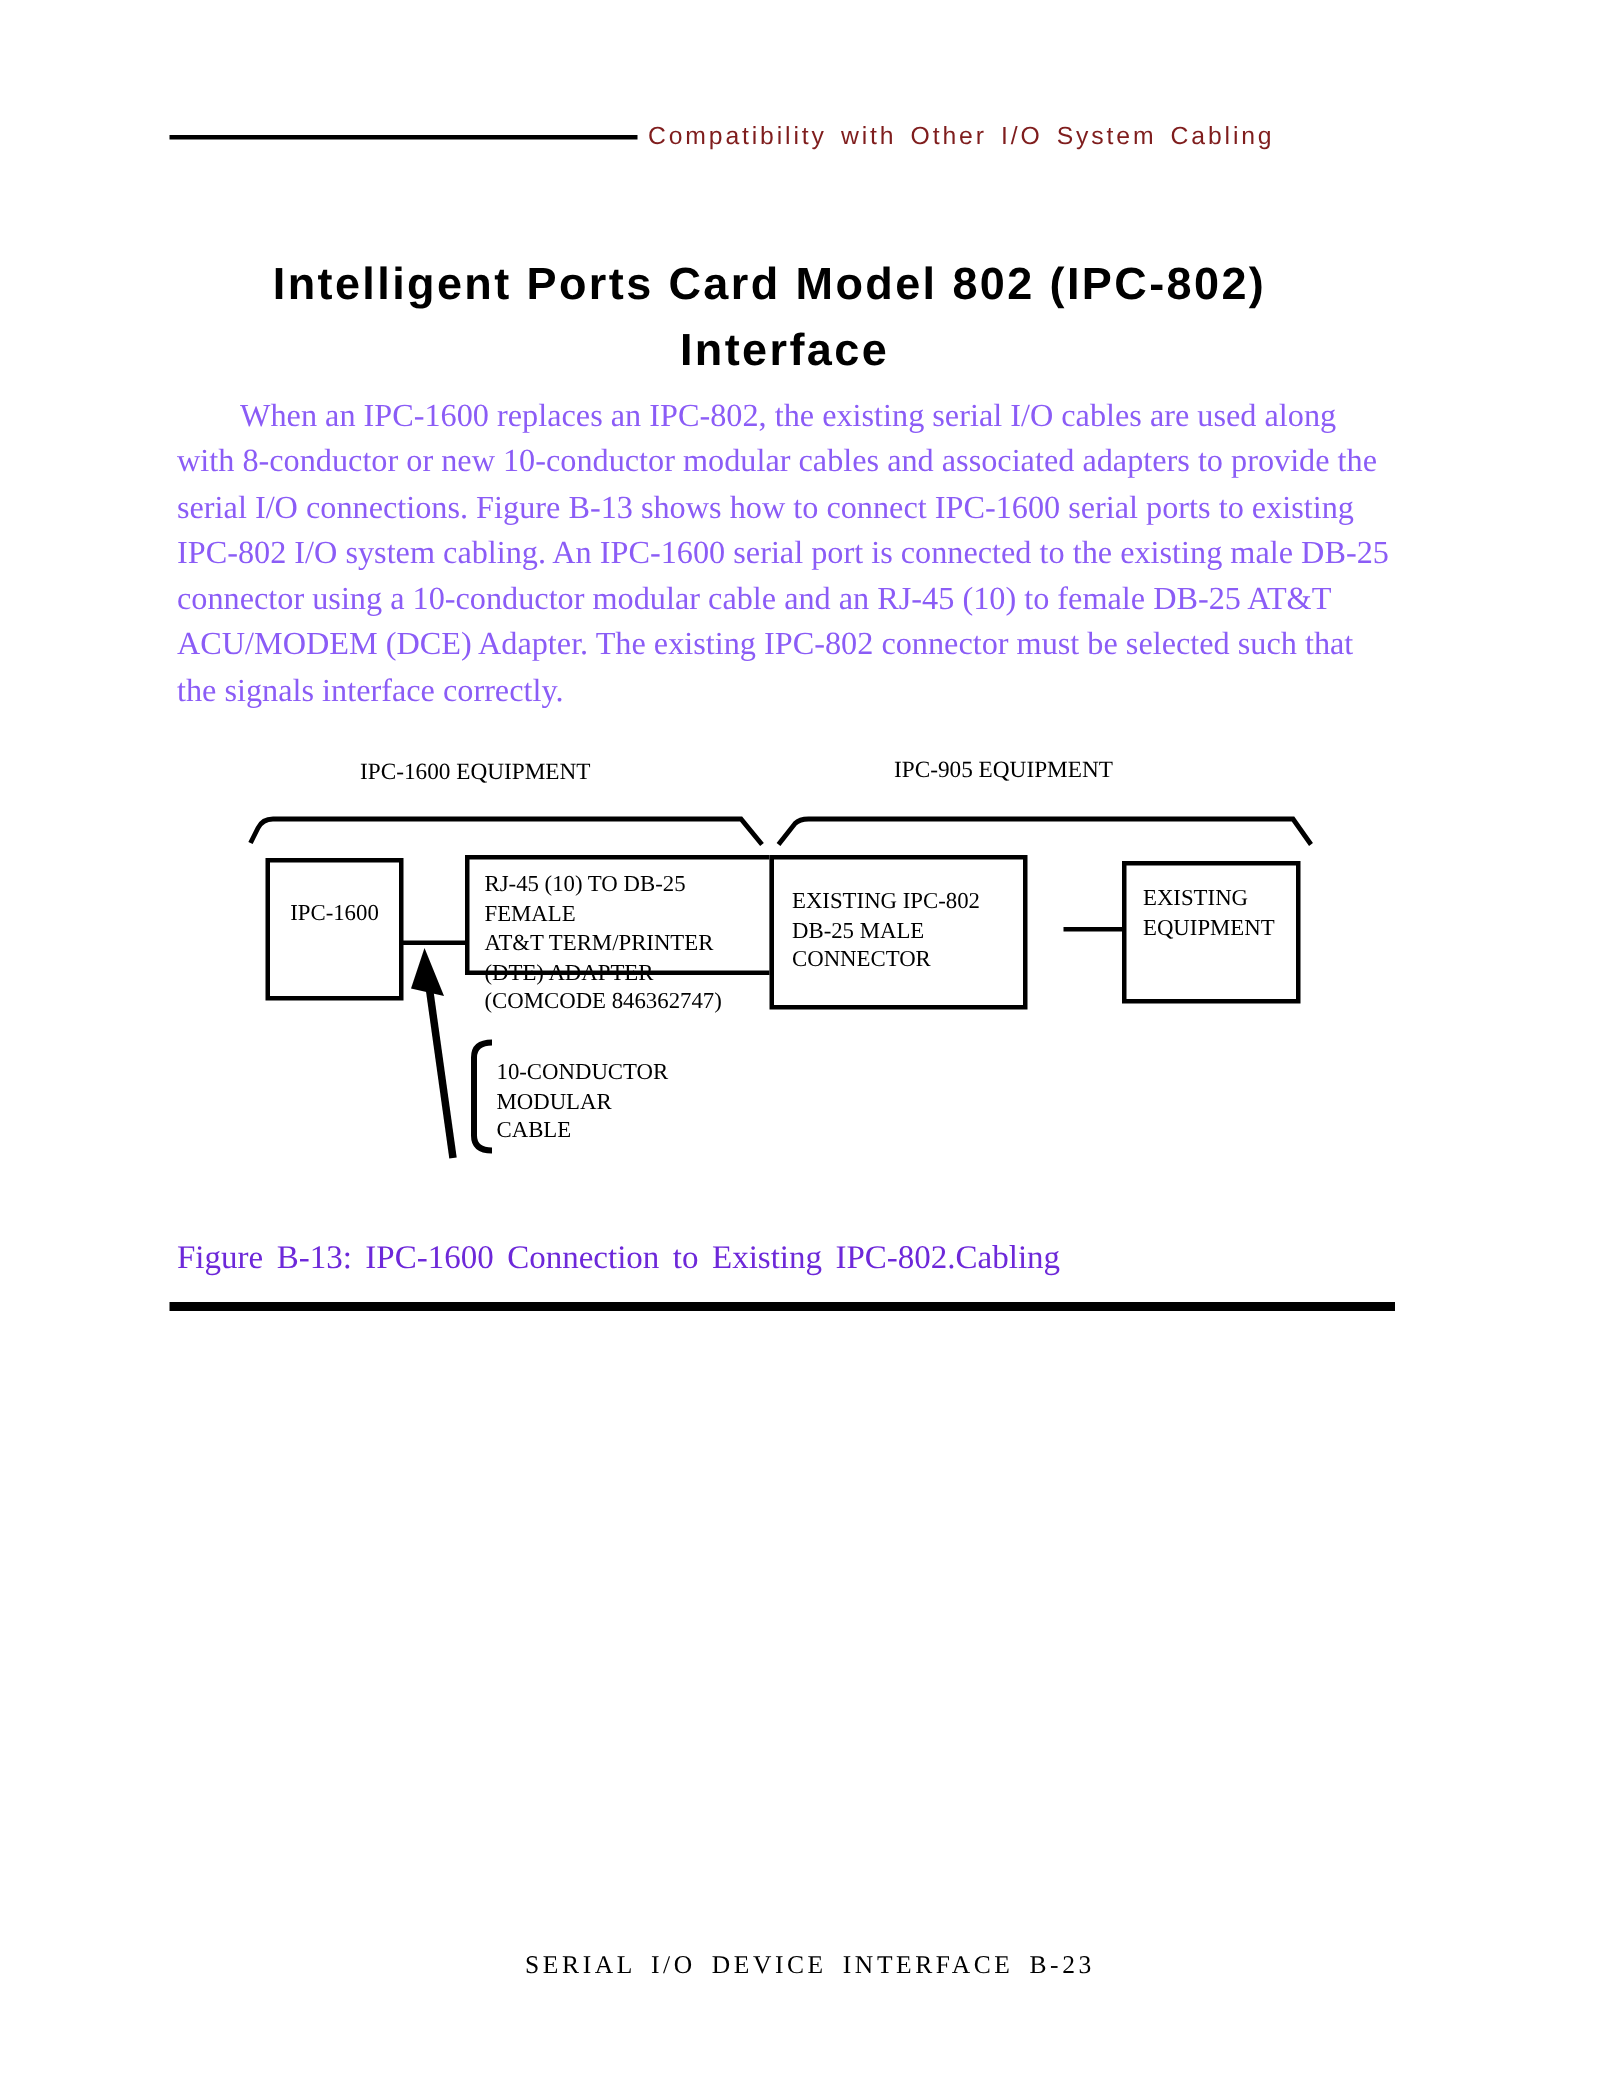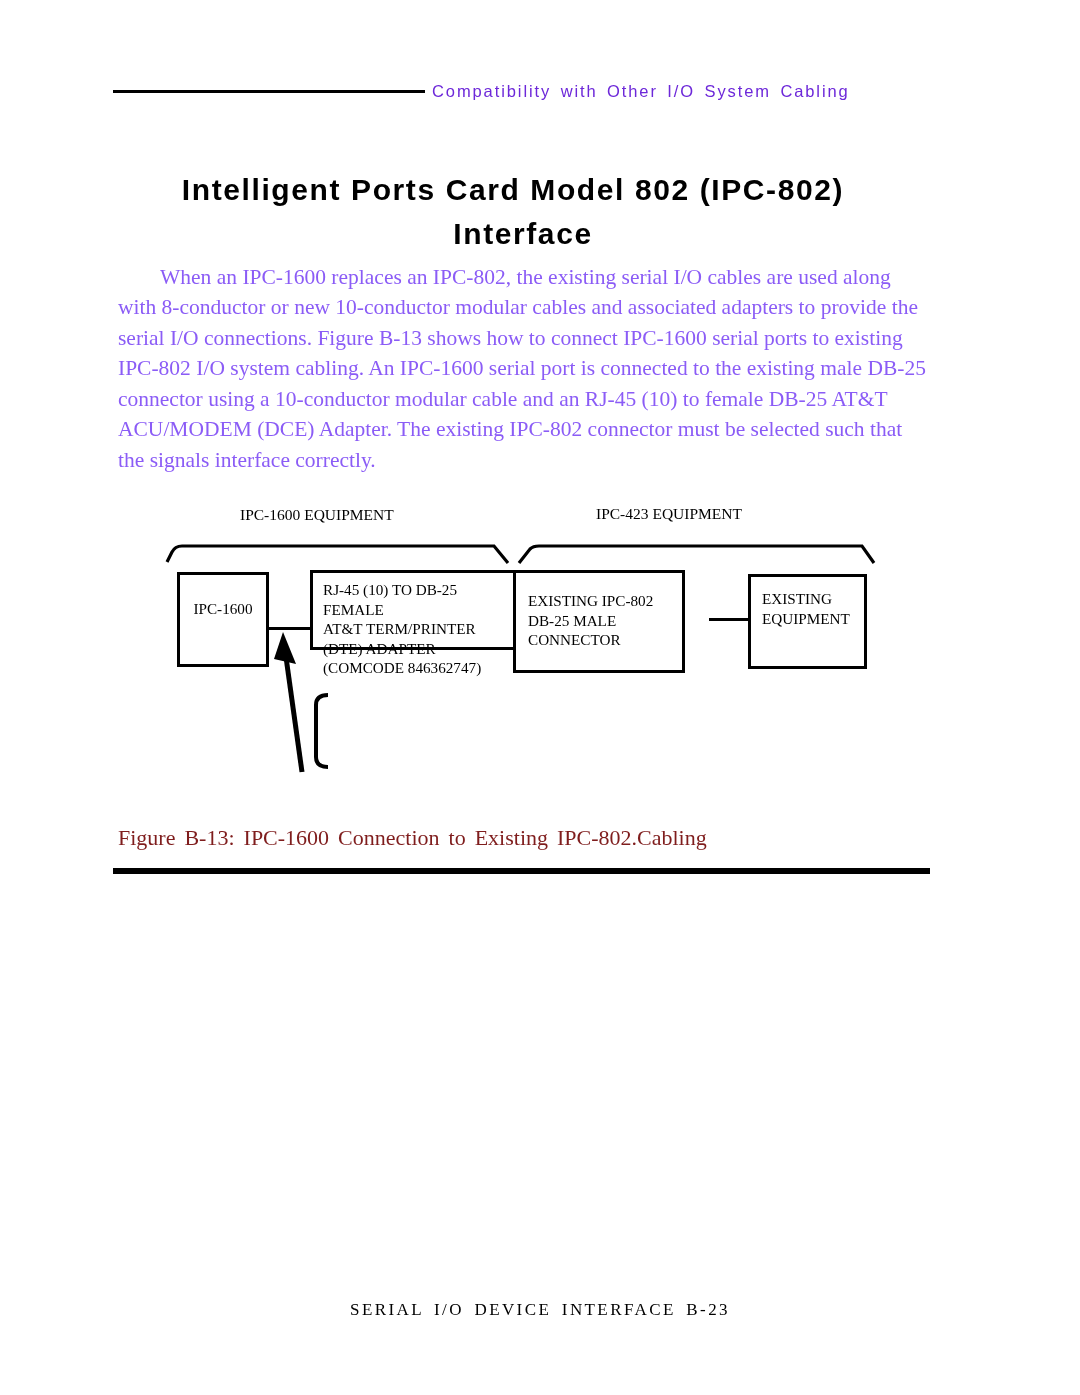--- a/index.html
+++ b/index.html
@@ -33,21 +33,21 @@
     width: 312px;
     flex: 0 0 auto;
   }
   .header-text {
     font-family: "Liberation Sans", sans-serif;
     font-size: 16.5px;
     letter-spacing: 1.9px;
     word-spacing: 3px;
     white-space: nowrap;
     padding-left: 7px;
-    color: #6d28d9;
+    color: #7f1d1d;
   }
 
   
   .section-title {
     position: absolute;
     left: 118px;
     top: 148px;
     width: 790px;
     font-family: "Liberation Sans", sans-serif;
     font-size: 30px;
@@ -150,21 +150,21 @@
 
   
   .fig-caption {
     position: absolute;
     left: 118px;
     top: 825px;
     width: 812px;
     font-family: "Liberation Serif", serif;
     font-size: 22px;
     word-spacing: 3.5px;
-    color: #7f1d1d;
+    color: #6d28d9;
   }
   .caption-rule {
     position: absolute;
     left: 113px;
     top: 868px;
     width: 817px;
     height: 6px;
     background: #000000;
   }
 
@@ -213,21 +213,21 @@
       <line x1="302" y1="772" x2="285" y2="650" stroke="#000000" stroke-width="5"></line>
       <polygon points="283,632 296,664 274,659" fill="#000000"></polygon>
     </g>
 
     <g>
       <path d="M 328,695 Q 316,695 316,705 L 316,757 Q 316,767 328,767" fill="none" stroke="#000000" stroke-width="4"></path>
     </g>
   </svg>
 
   <div class="group-label g1">IPC-1600  EQUIPMENT</div>
-  <div class="group-label g2">IPC-423  EQUIPMENT</div>
+  <div class="group-label g2">IPC-905  EQUIPMENT</div>
 
   <div class="box box-ipc1600">
     <div class="box-text">IPC-1600</div>
   </div>
 
   <div class="box box-adapter">
     <div class="box-text">RJ-45 (10) TO DB-25
 FEMALE
 AT&amp;T  TERM/PRINTER
 (DTE)  ADAPTER
@@ -241,19 +241,22 @@
   </div>
 
   <div class="box box-equipment">
     <div class="box-text">EXISTING
 EQUIPMENT</div>
   </div>
 
   <div class="wire wire-1"></div>
   <div class="wire wire-2"></div>
 
+  <div class="callout">10-CONDUCTOR
+MODULAR
+CABLE</div>
 
   <div class="fig-caption">Figure B-13:  IPC-1600 Connection to Existing IPC-802.Cabling</div>
   <div class="caption-rule"></div>
 
   <div class="footer">SERIAL I/O DEVICE INTERFACE   B-23</div>
 
 </div>
 
 </body></html>

